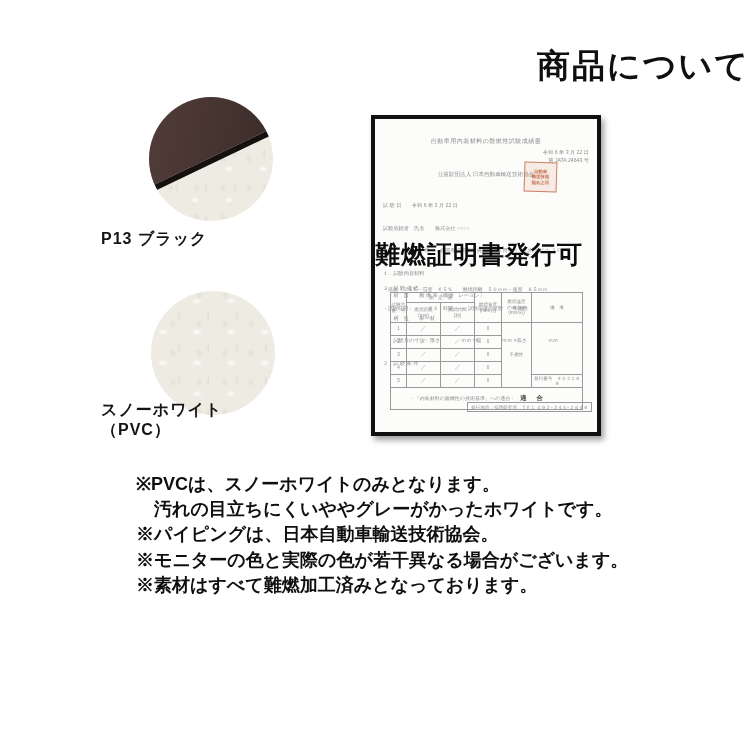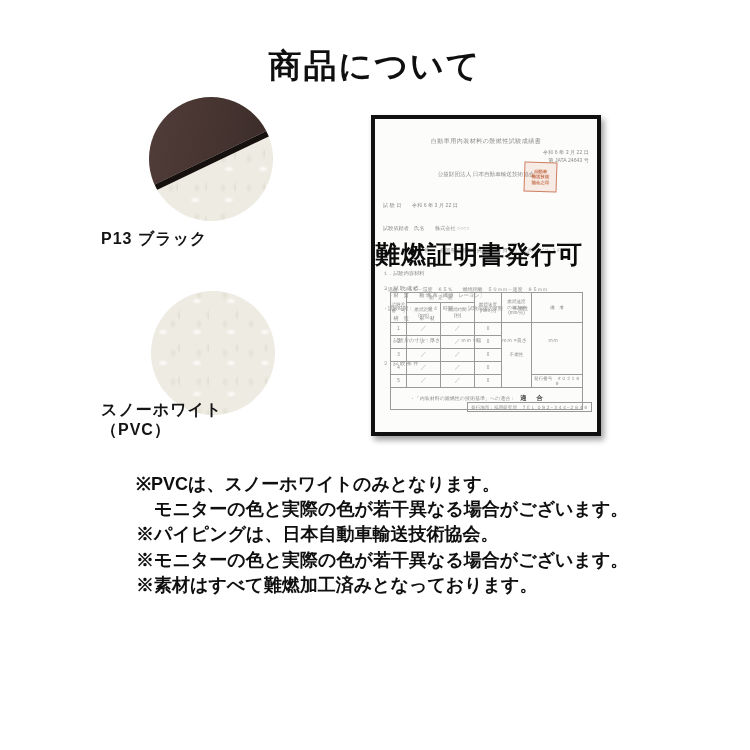--- a/index.html
+++ b/index.html
@@ -3,21 +3,21 @@
 <meta charset="utf-8">
 <style>
   html,body{margin:0;padding:0;background:#fff;}
   #canvas{
     position:relative;width:750px;height:750px;background:#ffffff;
     font-family:"Liberation Sans", sans-serif;color:#101010;overflow:hidden;
   }
   
   .page-title{
     position:absolute;top:44px;left:0;right:0;margin:0;
-    text-align:center;font-size:33px;font-weight:700;letter-spacing:2px;color:#0f0f0f;
+    text-align:right;font-size:33px;font-weight:700;letter-spacing:2px;color:#0f0f0f;
   }
   
   .swatch{position:absolute;border-radius:50%;overflow:hidden;}
   .grain-bg{
     background-color:#edebe2;
     background-image:
       radial-gradient(ellipse 8px 5px at 12px 10px, rgba(255,255,255,.85), rgba(255,255,255,0) 70%),
       radial-gradient(ellipse 6px 9px at 30px 24px, rgba(203,198,181,.55), rgba(203,198,181,0) 70%),
       radial-gradient(ellipse 9px 6px at 8px 30px, rgba(208,203,188,.5), rgba(208,203,188,0) 70%),
       radial-gradient(ellipse 5px 7px at 22px 4px, rgba(220,216,202,.6), rgba(220,216,202,0) 70%);
@@ -213,19 +213,19 @@
           </td>
         </tr>
       </tbody>
     </table>
 
     <div class="abs issuer-box">発行場所：福岡研究所　ＴＥＬ ０９２−３４４−２８４６</div>
   </div>
 
   <div class="notes">
     <div>※PVCは、スノーホワイトのみとなります。</div>
-    <div>　モニターの色と実際の色が若干異なる場合がございます。</div>
+    <div>　汚れの目立ちにくいややグレーがかったホワイトです。</div>
     <div>※パイピングは、日本自動車輸送技術協会。</div>
     <div>※モニターの色と実際の色が若干異なる場合がございます。</div>
     <div>※素材はすべて難燃加工済みとなっております。</div>
   </div>
 
 </div>
 
 </body></html>

